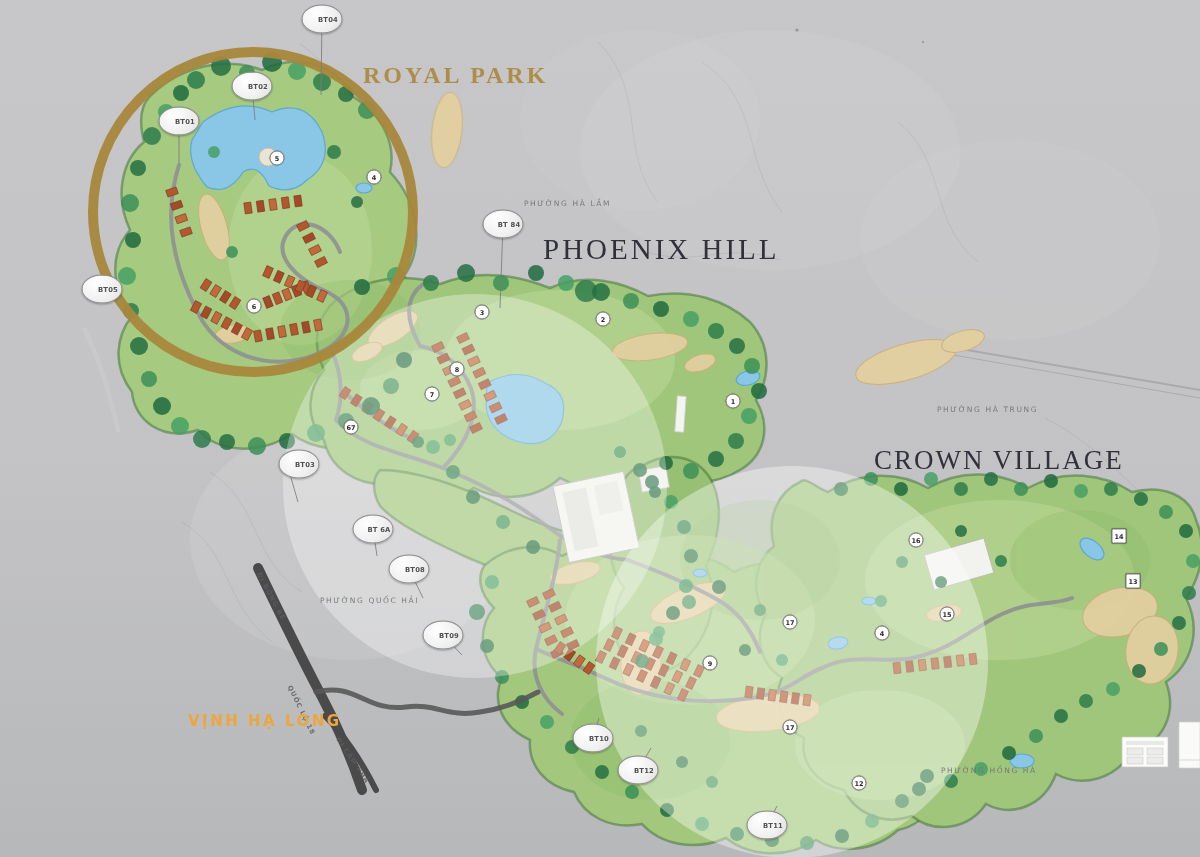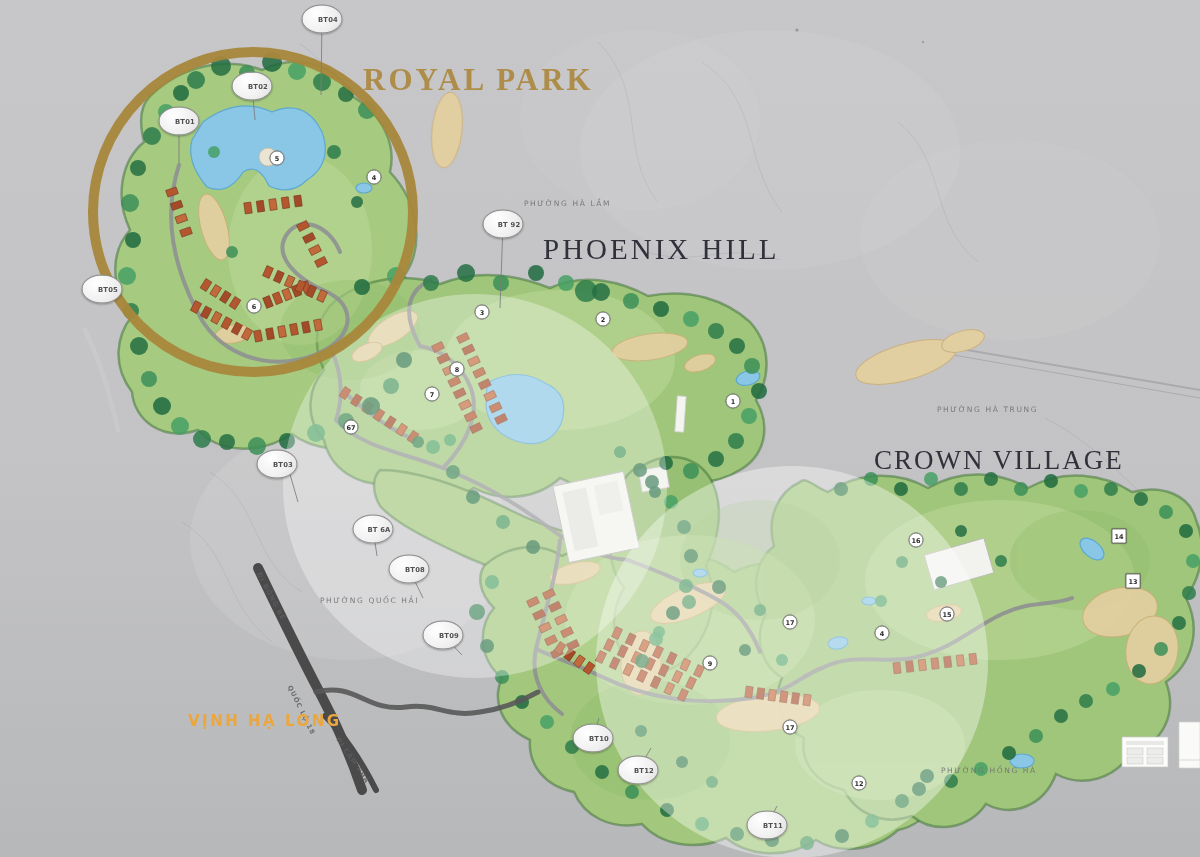--- a/index.html
+++ b/index.html
@@ -4,21 +4,21 @@
 <style>
   html,body{margin:0;padding:0;background:#9a9a9c;}
   .stage{
     position:relative;width:1200px;height:857px;overflow:hidden;
     background:linear-gradient(180deg,#c7c7c9 0%,#c3c3c5 55%,#b7b8ba 100%);
     font-family:"DejaVu Sans",sans-serif;
   }
   .stage svg{position:absolute;left:0;top:0;}
   .overlay{position:absolute;left:0;top:0;width:100%;height:100%;}
   .zone-label{position:absolute;font-family:"Liberation Serif",serif;white-space:nowrap;}
-  .zone-royal{left:363px;top:62px;font-size:31px;font-weight:bold;color:#ae8d4a;letter-spacing:3px;}
+  .zone-royal{left:363px;top:62px;font-size:24px;font-weight:bold;color:#ae8d4a;letter-spacing:3px;}
   .zone-phoenix{left:543px;top:233px;font-size:29px;color:#31313c;letter-spacing:3px;}
   .zone-crown{left:874px;top:445px;font-size:27px;color:#31313c;letter-spacing:2px;}
   .district-label{position:absolute;font-size:7.5px;color:#717275;letter-spacing:1.6px;white-space:nowrap;opacity:.9;}
   .road-label{position:absolute;font-size:6.5px;font-weight:bold;color:#5d5e61;letter-spacing:1px;white-space:nowrap;transform-origin:left top;opacity:.85;}
   .sea-label{position:absolute;font-size:15px;font-weight:bold;color:#eca63e;letter-spacing:2.5px;white-space:nowrap;}
   .bt-marker{
     position:absolute;width:27px;height:27px;border-radius:50%;
     background:radial-gradient(circle at 35% 30%,#ffffff 0%,#efefef 60%,#dedede 100%);
     border:1px solid #8d8d8d;box-shadow:0 1px 2px rgba(0,0,0,.3);
     color:#515153;font-size:6.8px;font-weight:bold;
@@ -445,22 +445,22 @@
         <div class="district-label" style="left: 320px; top: 596px;">PHƯỜNG QUỐC HẢI</div>
         <div class="district-label" style="left: 941px; top: 766px;">PHƯỜNG HỒNG HÀ</div>
         <div class="road-label" style="left: 262px; top: 571px; transform: rotate(62deg);">ĐI ĐÔNG BỀ</div>
         <div class="road-label" style="left: 293px; top: 684px; transform: rotate(64deg);">QUỐC LỘ 18</div>
         <div class="road-label" style="left: 341px; top: 736px; transform: rotate(56deg);">ĐI CẨM PHẢ</div>
         <div class="sea-label" style="left: 188px; top: 712px;">VỊNH HẠ LONG</div>
         <div class="bt-marker" style="left: 322px; top: 19px;">BT04</div>
         <div class="bt-marker" style="left: 252px; top: 86px;">BT02</div>
         <div class="bt-marker" style="left: 179px; top: 121px;">BT01</div>
         <div class="bt-marker" style="left: 102px; top: 289px;">BT05</div>
-        <div class="bt-marker" style="left: 503px; top: 224px;">BT 92</div>
-        <div class="bt-marker" style="left: 277px; top: 464px;">BT03</div>
+        <div class="bt-marker" style="left: 503px; top: 224px;">BT 84</div>
+        <div class="bt-marker" style="left: 299px; top: 464px;">BT03</div>
         <div class="bt-marker" style="left: 373px; top: 529px;">BT 6A</div>
         <div class="bt-marker" style="left: 409px; top: 569px;">BT08</div>
         <div class="bt-marker" style="left: 443px; top: 635px;">BT09</div>
         <div class="bt-marker" style="left: 593px; top: 738px;">BT10</div>
         <div class="bt-marker" style="left: 638px; top: 770px;">BT12</div>
         <div class="bt-marker" style="left: 767px; top: 825px;">BT11</div>
         <div class="hole-marker" style="left: 277px; top: 158px;">5</div>
         <div class="hole-marker" style="left: 374px; top: 177px;">4</div>
         <div class="hole-marker" style="left: 254px; top: 306px;">6</div>
         <div class="hole-marker" style="left: 482px; top: 312px;">3</div>

